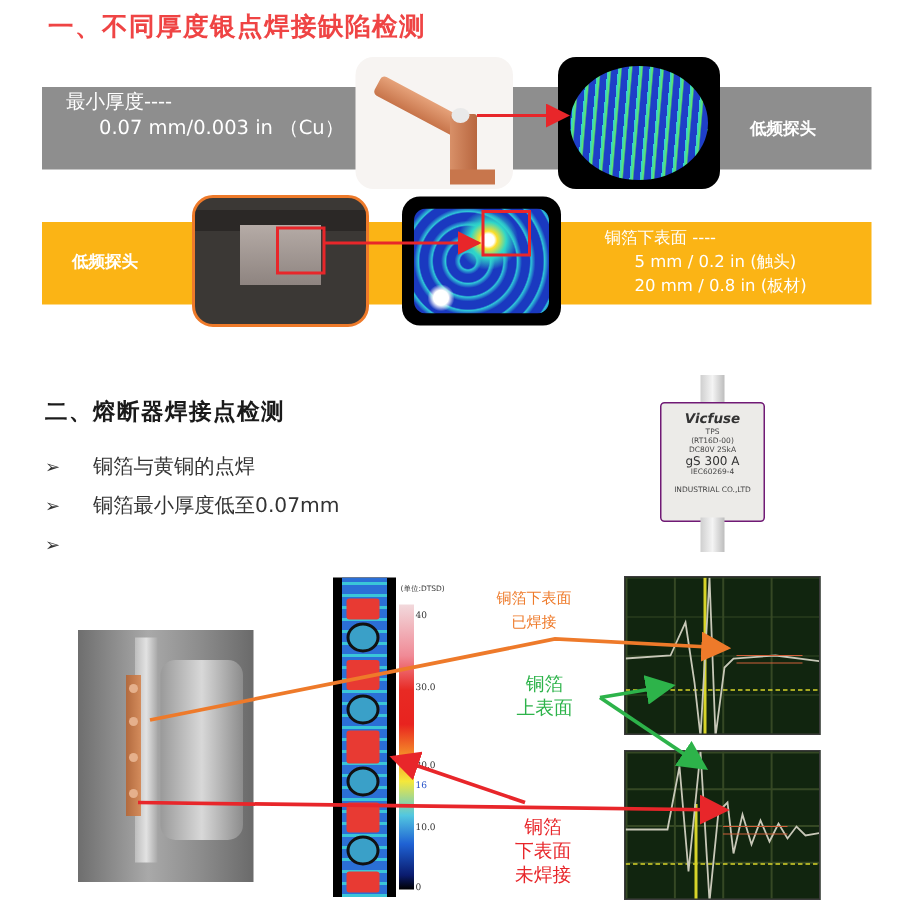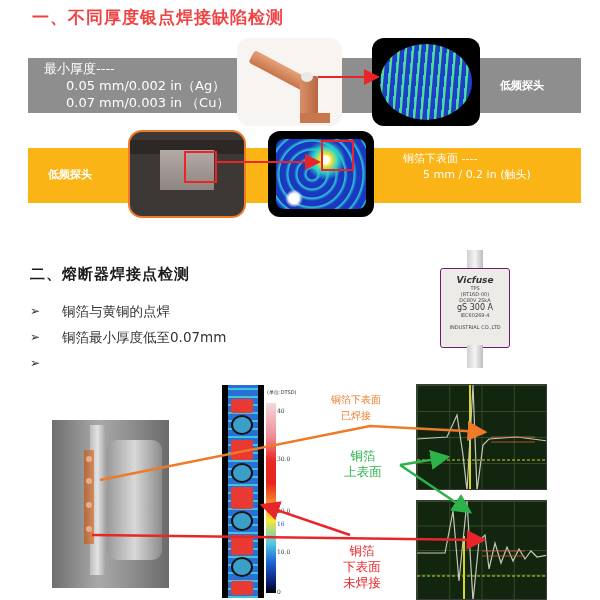--- a/index.html
+++ b/index.html
@@ -92,21 +92,20 @@
   svg.overlay { position:absolute; left:0; top:0; pointer-events:none; }
 </style>
 </head>
 <body>
 
 <div class="abs h1">一、不同厚度银点焊接缺陷检测</div>
 
 <div class="abs band-gray"></div>
 <div class="abs min-text">
   <div class="l1">最小厚度----</div>
-  <div class="l2">0.05 mm/0.002 in（Ag）</div>
   <div class="l3">0.07 mm/0.003 in （Cu）</div>
 </div>
 <div class="abs high-label">低频探头</div>
 
 <div class="abs img-tab">
   <div class="tab-metal1"></div>
     <div class="tab-metal2"></div>
     <div class="tab-metal3"></div>
     <div class="tab-dot"></div>
 </div>
@@ -121,20 +120,21 @@
     <div class="block"></div>
     <div class="sq"></div>
 </div>
 <div class="abs scan-low">
   <div class="map"></div>
     <div class="sq"></div>
 </div>
 <div class="abs max-text">
   <div class="l1">铜箔下表面 ----</div>
   <div class="l2">5 mm / 0.2 in (触头)</div>
+  <div class="l3">20 mm / 0.8 in (板材)</div>
 </div>
 
 <div class="abs h2">二、熔断器焊接点检测</div>
 <div class="abs bullets">
   <div class="bi">
     <span class="mark">➢</span>
     <span>铜箔与黄铜的点焊</span>
   </div>
   <div class="bi">
     <span class="mark">➢</span>

